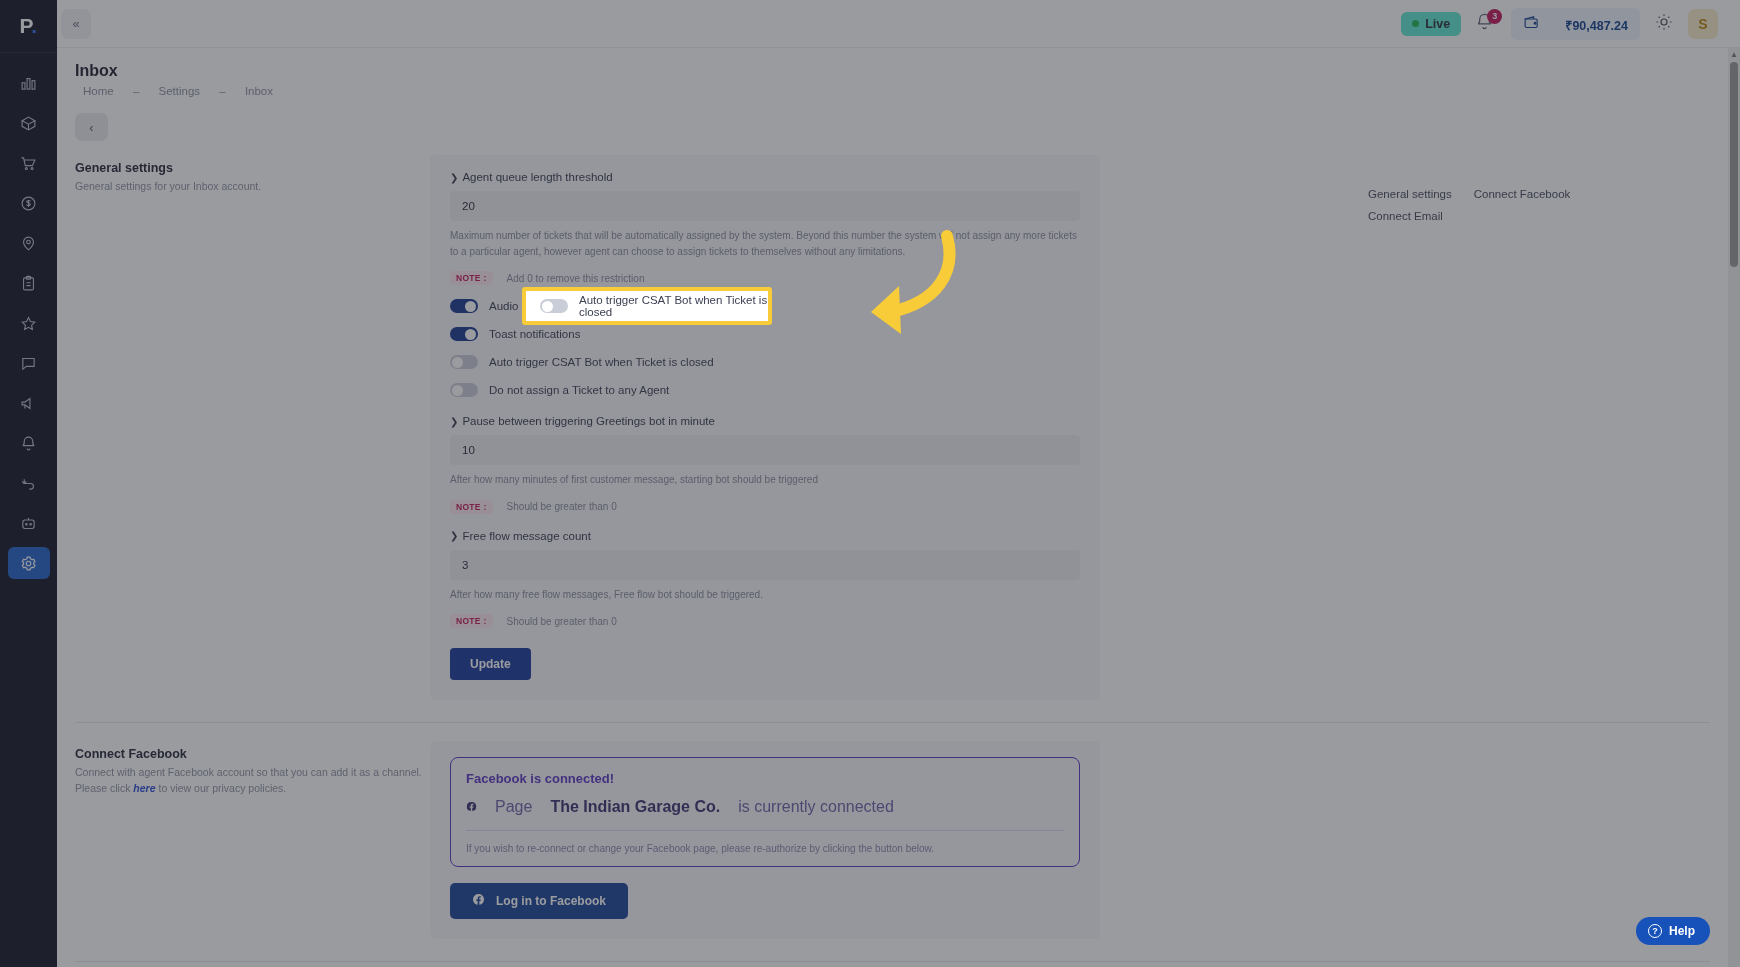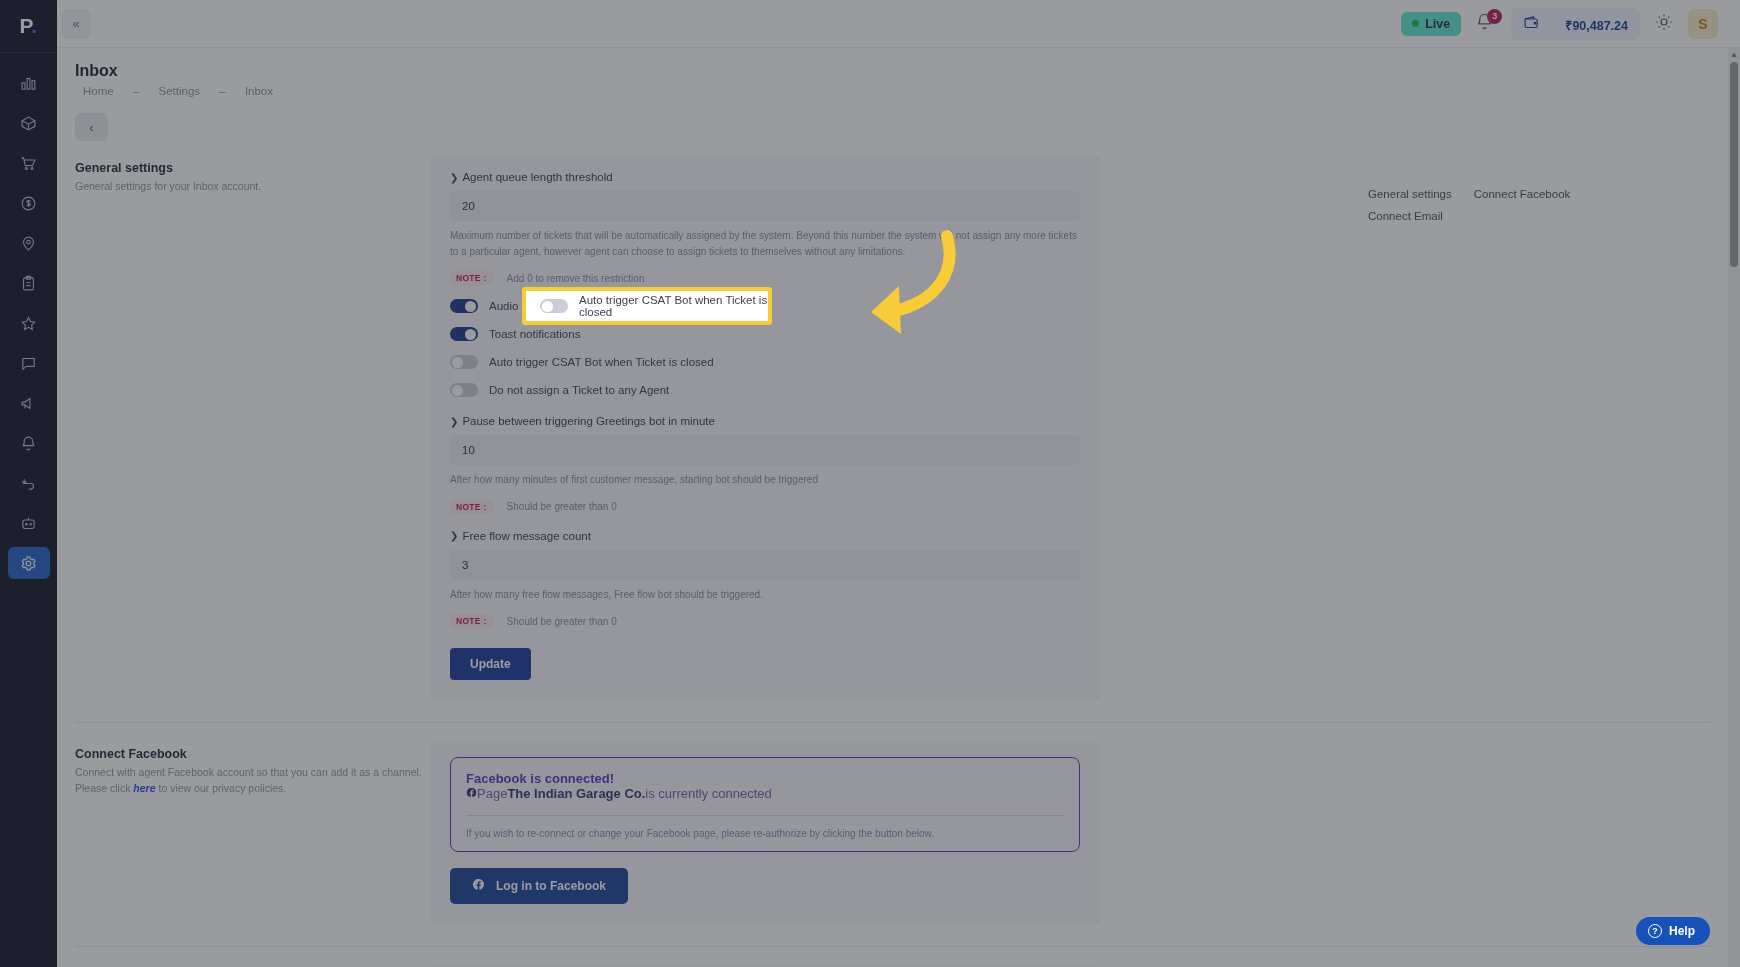--- a/index.html
+++ b/index.html
@@ -124,21 +124,21 @@
   .fb-btn {
     margin-top: 16px; display: inline-flex; align-items: center; gap: 11px;
     background: #1a4496; color: #ffffff; font-size: 12px; font-weight: 600;
     border-radius: 5px; padding: 10px 22px;
   }
 
   .info-card {
     border: 1px solid #5b35c0; border-radius: 8px; padding: 13px 15px 0 15px;
   }
   .info-title { font-size: 13px; font-weight: 700; color: #5b35c0; }
-  .info-line { margin-top: 0; display: flex; align-items: center; gap: 0; font-size: 13px; color: #6f61a8; }
+  .info-line { margin-top: 12px; display: flex; align-items: center; gap: 18px; font-size: 16px; color: #6f61a8; }
   .info-line b { color: #3c3170; }
   .info-sep { height: 1px; background: #ddd4f2; margin-top: 14px; }
   .info-foot { padding: 12px 0 12px 0; font-size: 10px; color: #8b86ac; }
 
   .acct-card { border: 1px solid #5b35c0; border-radius: 6px; padding: 13px 15px 14px 15px; }
 
   
   .anchor-nav {
     position: absolute; right: 80px; top: 140px; width: 280px;
     display: flex; flex-wrap: wrap; gap: 10px 22px; z-index: 5;

